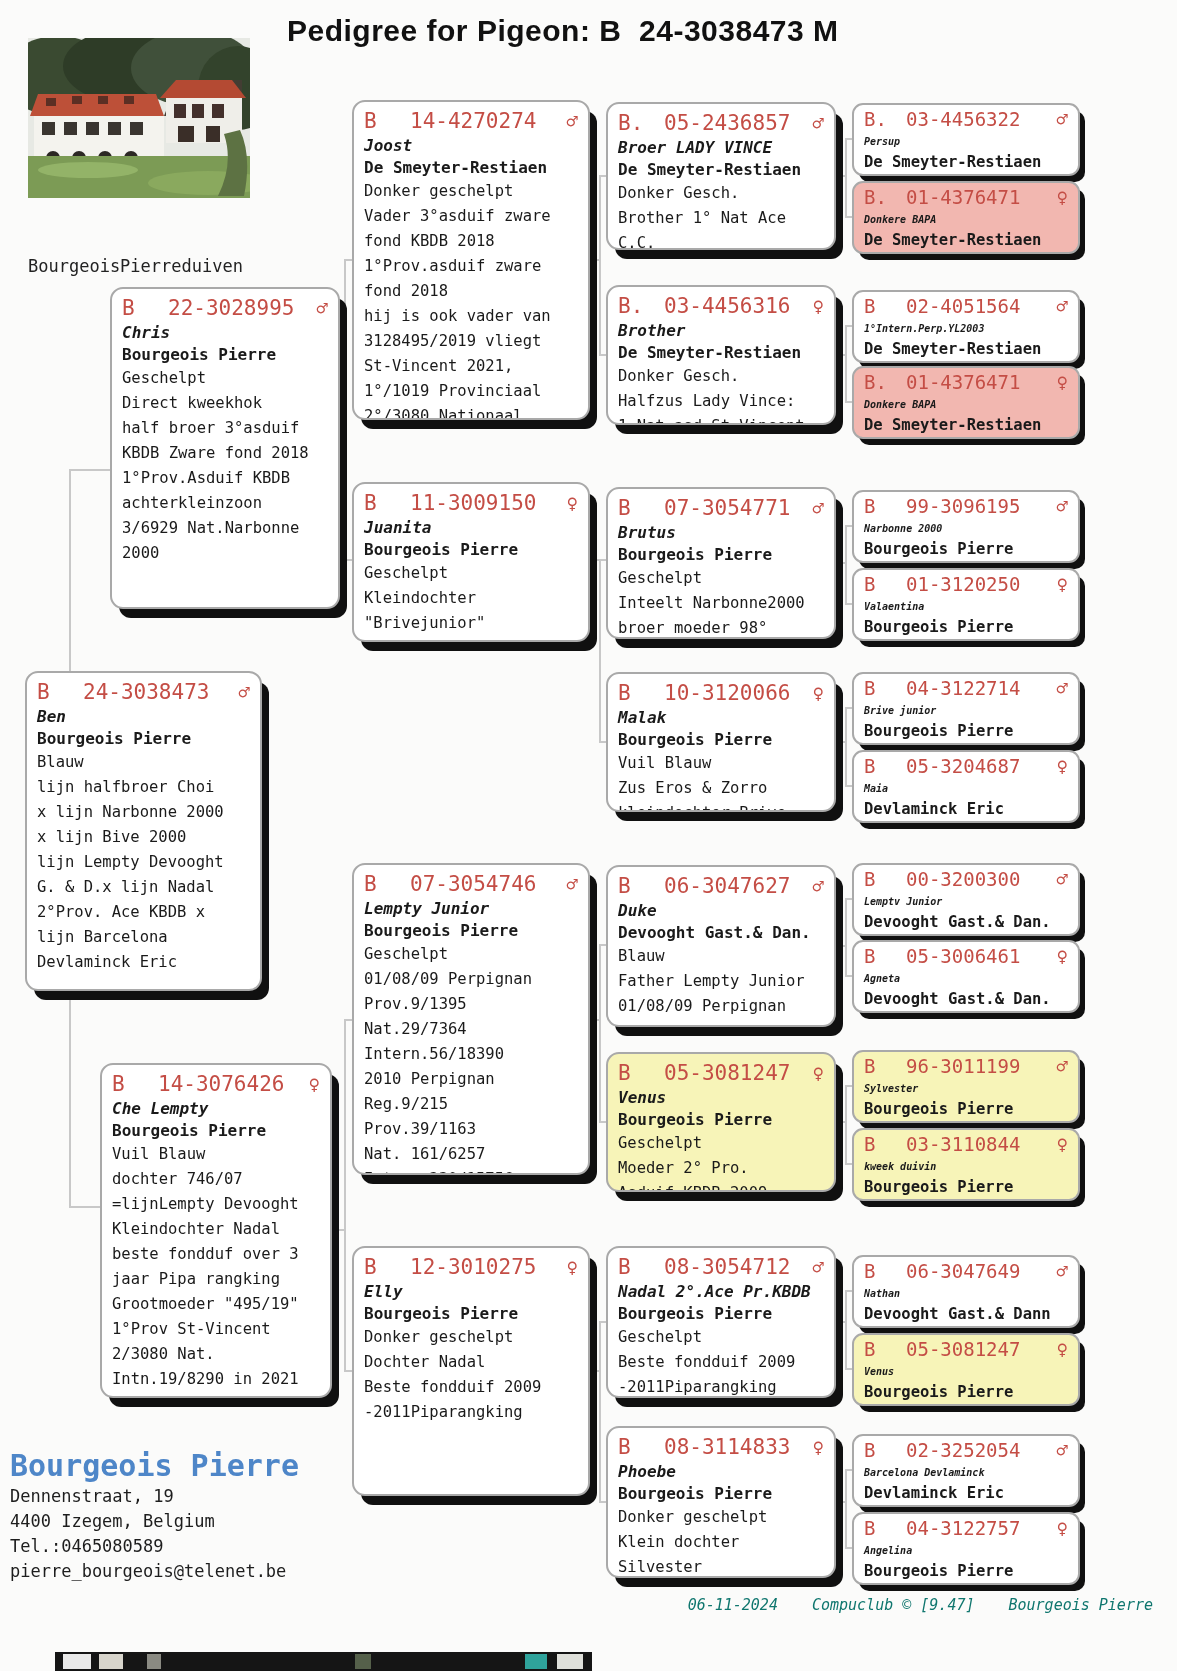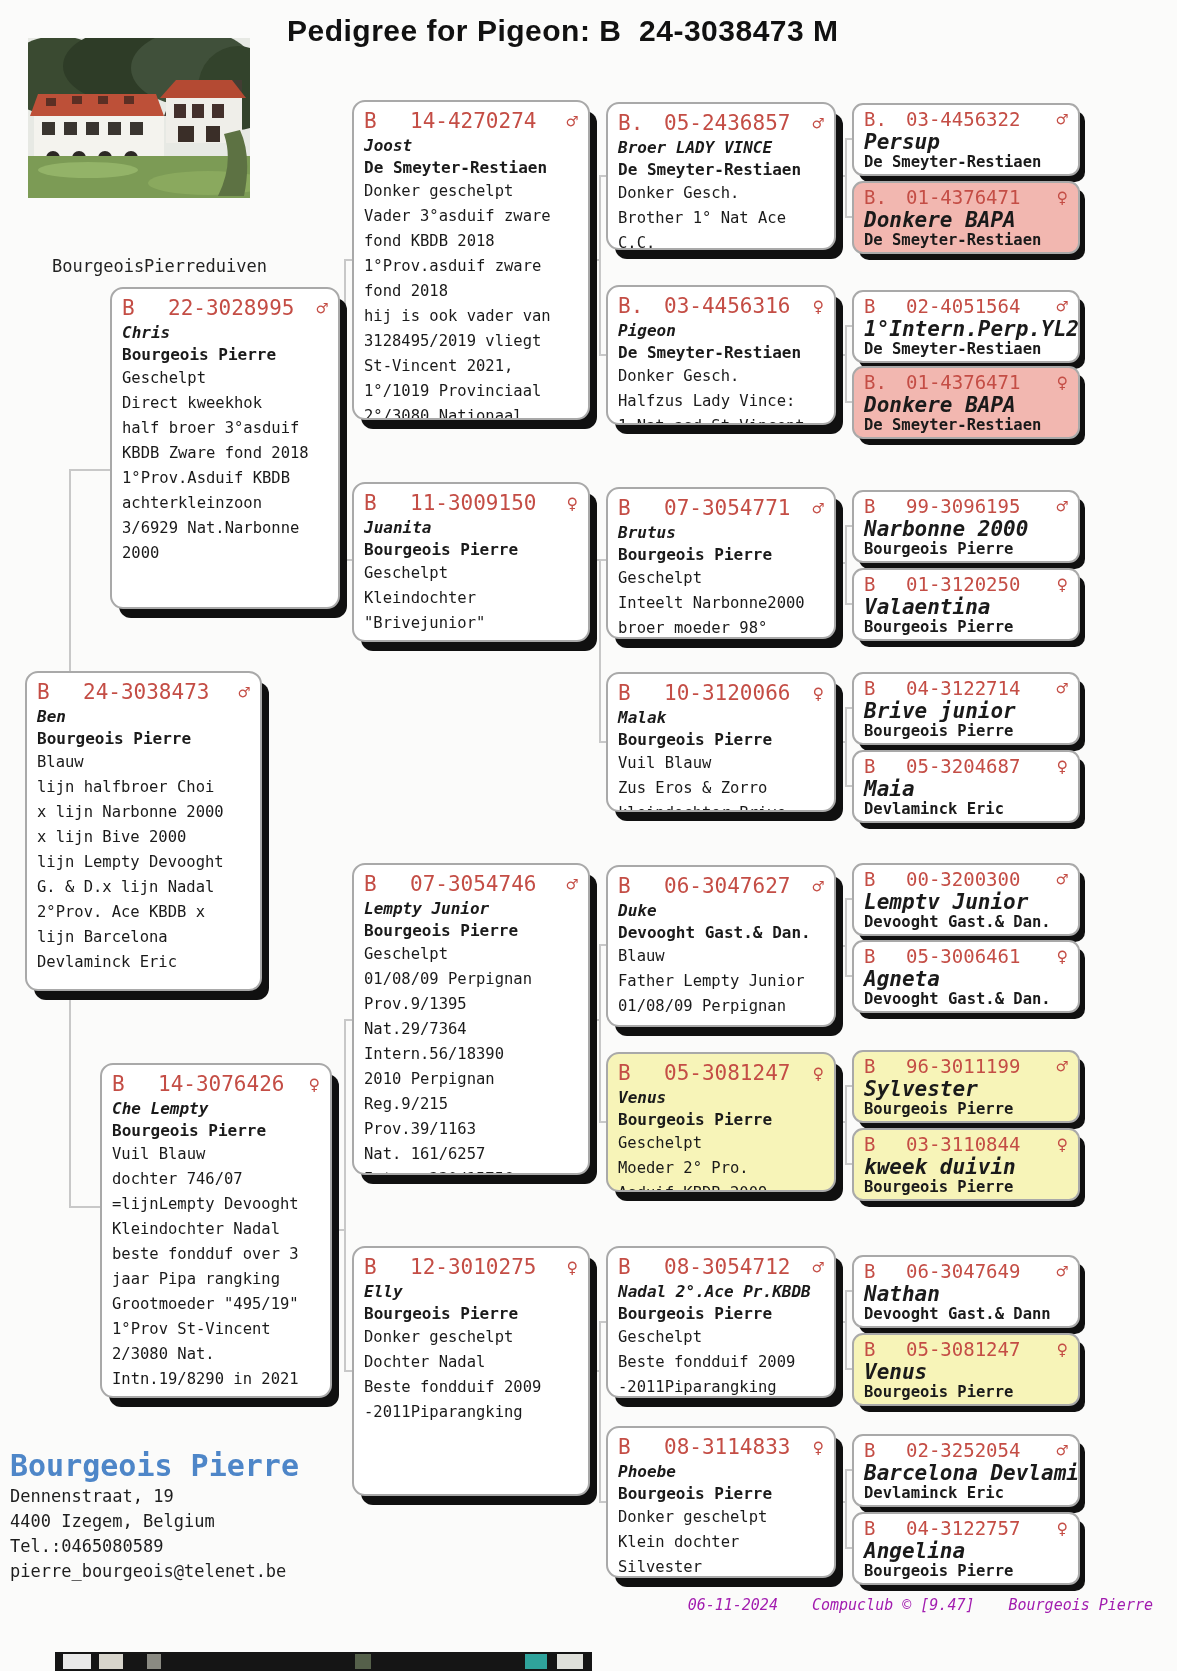--- a/index.html
+++ b/index.html
@@ -9,51 +9,51 @@
     font-family:"DejaVu Sans Mono",monospace;color:#1a1a1a;
   }
   
   .title{
     position:absolute;left:287px;top:14px;
     font-family:"Liberation Sans",sans-serif;font-size:30px;font-weight:600;
     color:#111;letter-spacing:.5px;white-space:pre;
   }
   
   .photo{position:absolute;left:28px;top:38px;width:222px;height:160px;}
-  .loftlabel{position:absolute;left:28px;top:256px;font-size:17px;color:#222;margin-left:24px;}
+  .loftlabel{position:absolute;left:28px;top:256px;font-size:17px;color:#222;}
   
   .connectors{position:absolute;left:0;top:0;z-index:1;}
   
   .pbox{
     position:absolute;background:#fff;border:2px solid #a9a9a9;border-radius:13px;
     box-shadow:8px 10px 0 -1px #101010;padding:5px 10px 4px 10px;z-index:2;
     overflow:hidden;box-sizing:border-box;
   }
   .pbox.small{border-radius:11px;box-shadow:6px 7px 0 -1px #101010;padding:2px 10px;}
   .bg-pink{background:var(--box-pink);}
   .bg-yellow{background:var(--box-yellow);}
   .ringrow{display:flex;align-items:baseline;color:var(--ring-red);font-size:21px;line-height:28px;white-space:nowrap;}
   .ringrow .country{width:46px;flex:none;}
   .ringrow .ring{flex:1;}
   .ringrow .sex{flex:none;font-size:19px;}
   .pname{font-style:italic;font-weight:bold;font-size:16px;line-height:22px;white-space:nowrap;}
   .owner{font-weight:bold;font-size:16px;line-height:22px;white-space:nowrap;}
   .pdetails{font-size:15.5px;line-height:25px;white-space:pre-line;}
   .small .ringrow{font-size:19px;line-height:25px;}
   .small .ringrow .country{width:42px;}
-  .small .pname{font-size:21px;line-height:20px;}
+  .small .pname{font-size:10px;line-height:20px;}
   .small .owner{font-size:15.5px;line-height:20px;}
   
   .contact{position:absolute;left:10px;top:1448px;z-index:2;}
   .contact .cname{font-size:30px;line-height:36px;color:var(--accent-blue);font-weight:600;}
   .contact .cline{font-size:17px;line-height:25px;color:#1d1d1d;}
   
   .footer{
     position:absolute;right:24px;top:1596px;z-index:2;
-    font-size:15px;font-style:italic;color:#a21caf;white-space:nowrap;
+    font-size:15px;font-style:italic;color:#0f766e;white-space:nowrap;
   }
   .footer span{margin-left:34px;}
   .footer span:first-child{margin-left:0;}
   
   .strip{position:absolute;left:55px;top:1652px;width:537px;height:19px;background:#151515;z-index:3;}
   .strip i{position:absolute;top:2px;height:15px;display:block;}
   .strip .t1{left:8px;width:28px;background:#e9e9e9;}
   .strip .t2{left:44px;width:24px;background:#d8d5cc;}
   .strip .t3{left:92px;width:14px;background:#8a8a82;}
   .strip .t4{left:300px;width:16px;background:#55604a;}
@@ -263,21 +263,21 @@
 Brother 1° Nat Ace
 C.C.</div>
   </div>
 
   <div class="pbox" style="left:606px;top:285px;width:230px;height:140px">
     <div class="ringrow">
       <span class="country">B.</span>
       <span class="ring">03-4456316</span>
       <span class="sex">♀</span>
     </div>
-    <div class="pname">Pigeon</div>
+    <div class="pname">Brother</div>
     <div class="owner">De Smeyter-Restiaen</div>
     <div class="pdetails">Donker Gesch.
 Halfzus Lady Vince:
 1 Nat asd St Vincent</div>
   </div>
 
   <div class="pbox" style="left:606px;top:487px;width:230px;height:152px">
     <div class="ringrow">
       <span class="country">B</span>
       <span class="ring">07-3054771</span>

